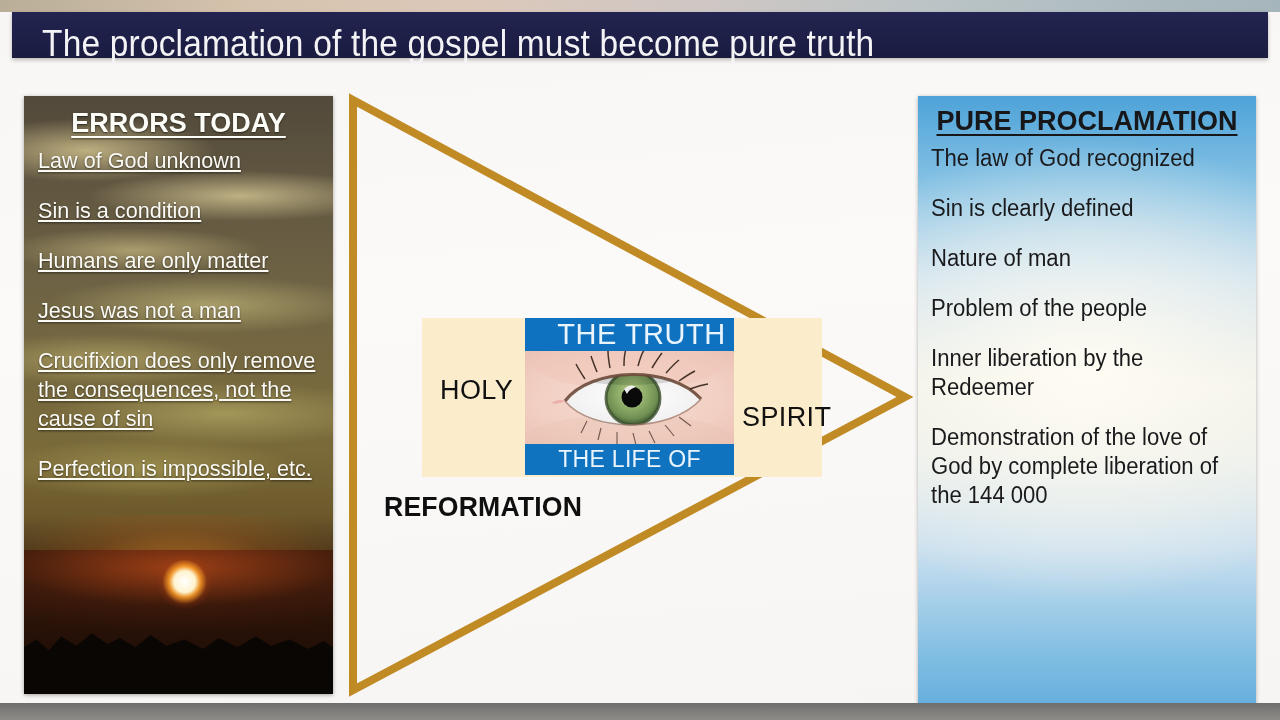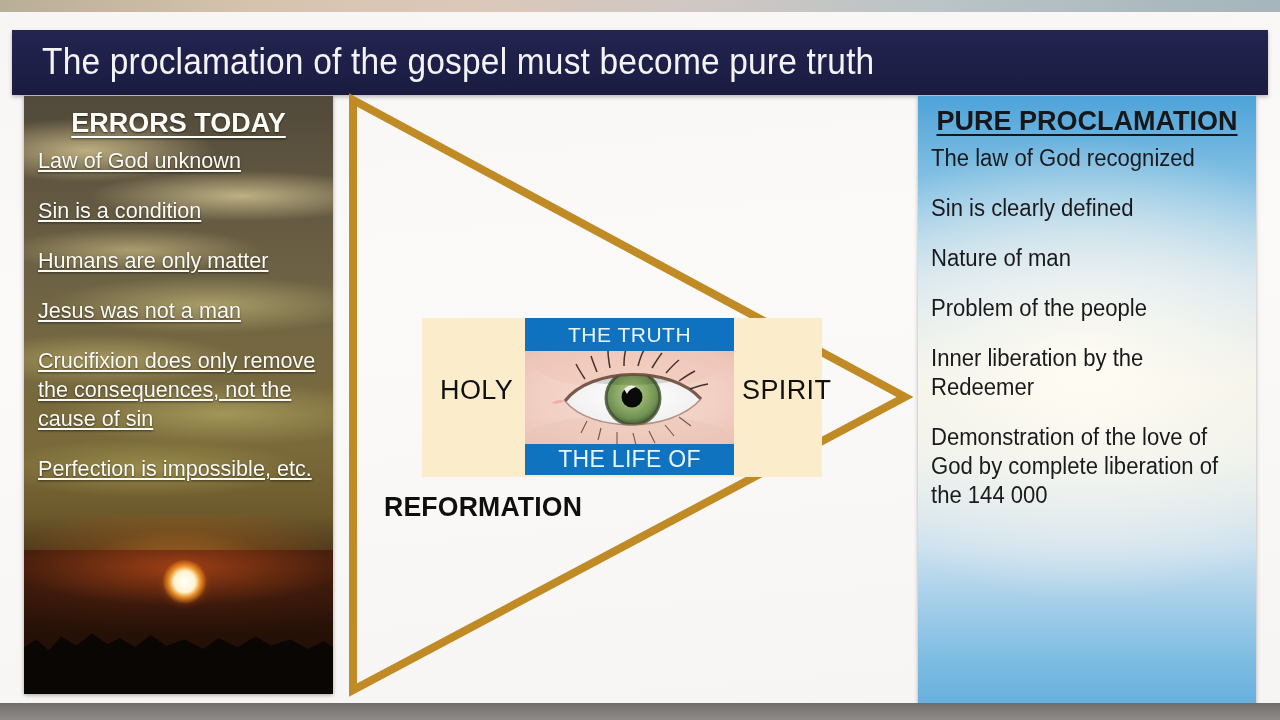--- a/index.html
+++ b/index.html
@@ -16,21 +16,21 @@
   #canvas{
     position:absolute;left:0;top:12px;width:1280px;height:691px;
     background:linear-gradient(175deg,#f7f6f4 0%,#fbfaf8 40%,#f6f5f3 100%);
   }
   #bottombar{
     position:absolute;left:0;top:703px;width:1280px;height:17px;
     background:linear-gradient(180deg,#6d6d6d 0%,#7d7b79 40%,#8e8b87 100%);
   }
   
   #titlebar{
-    position:absolute;left:12px;top:30px;width:1256px;height:65px;
+    position:absolute;left:12px;top:12px;width:1256px;height:46px;
     background:linear-gradient(180deg,#232450 0%,#1e1f47 60%,#1a1b3f 100%);
     box-shadow:0 2px 4px rgba(0,0,0,.25);
   }
   #titletext{
     position:absolute;left:30px;top:8px;
     color:#f3f3f6;font-size:36px;line-height:48px;font-weight:400;
     letter-spacing:.2px;white-space:nowrap;
     font-family:"Liberation Sans", sans-serif;
     transform:scaleX(.93);transform-origin:left center;
   }
@@ -96,34 +96,34 @@
   #centercard{
     position:absolute;left:422px;top:318px;width:400px;height:159px;
     background:#fbeccb;
   }
   #eyebox{
     position:absolute;left:525px;top:318px;width:209px;height:157px;
     overflow:hidden;background:#0f72c0;
   }
   #eye-top{
     position:absolute;left:0;top:0;width:100%;height:33px;
-    background:#0f72c0;color:#eaf4fc;font-size:21px;line-height:33px;
-    text-align:center;font-weight:400;letter-spacing:.5px;
+    background:#0f72c0;color:#eaf4fc;font-size:29px;line-height:33px;
+    text-align:center;font-weight:400;letter-spacing:.5px;padding-left:12px;
   }
   #eye-bottom{
     position:absolute;left:0;bottom:0;width:100%;height:31px;
     background:#1073c0;color:#eaf4fc;font-size:23px;line-height:31px;
     text-align:center;font-weight:400;letter-spacing:.3px;
   }
   #eye-img{position:absolute;left:0;top:33px;width:100%;height:93px;overflow:hidden;}
   .word{
     position:absolute;top:375px;font-size:27px;color:#111;letter-spacing:.4px;
   }
   #word-holy{left:440px;}
-  #word-spirit{left:742px;}
+  #word-spirit{left:742px;margin-top:27px;}
   #reformation{
     position:absolute;left:384px;top:491px;
     font-size:28px;font-weight:700;color:#0f0f0f;letter-spacing:.2px;
     transform:scaleX(.95);transform-origin:left top;
   }
 </style>
 </head>
 <body>
 
 <div id="slide">

